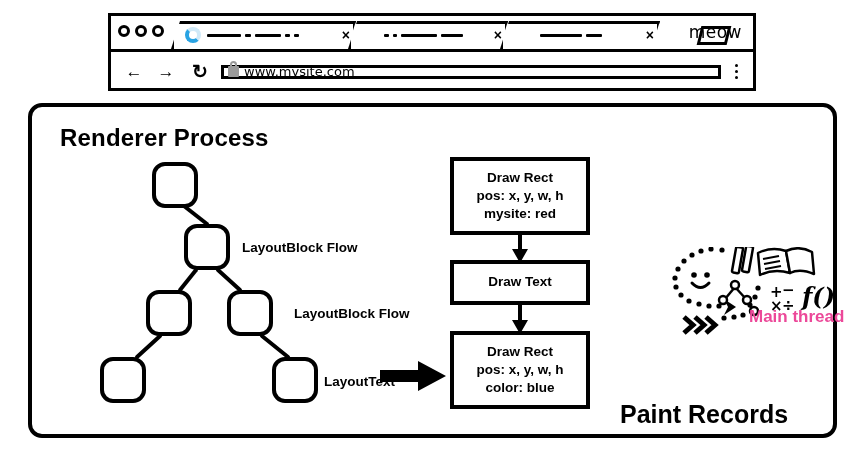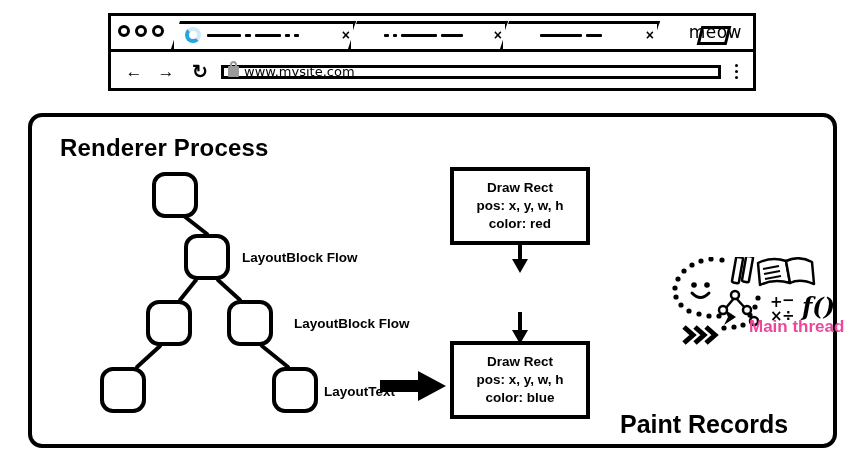--- a/index.html
+++ b/index.html
@@ -198,21 +198,21 @@
     width: 3px; height: 3px;
     background: #000;
     border-radius: 50%;
     display: block;
   }
 
   
   #renderer-panel {
     position: absolute;
     left: 28px;
-    top: 113px;
+    top: 103px;
     width: 809px;
     height: 335px;
     border: 4px solid #000;
     border-radius: 14px;
     box-sizing: border-box;
     background: #fff;
   }
   #renderer-title {
     position: absolute;
     left: 28px;
@@ -437,23 +437,26 @@
     <svg class="paint-arrow" style="top:74px; height:33px;" viewBox="0 0 16 33">
       <path d="M6 0 H10 V18 H16 L8 32 L0 18 H6 Z" fill="#000"></path>
     </svg>
     <svg class="paint-arrow" style="top:145px; height:33px;" viewBox="0 0 16 33">
       <path d="M6 0 H10 V18 H16 L8 32 L0 18 H6 Z" fill="#000"></path>
     </svg>
 
     <div class="paint-box" style="top:0px; height:78px;">
       <div class="paint-line">Draw Rect</div>
       <div class="paint-line">pos: x, y, w, h</div>
-      <div class="paint-line">color: red</div>
-    </div>
-
+      <div class="paint-line">mysite: red</div>
+    </div>
+
+    <div class="paint-box" style="top:103px; height:45px;">
+      <div class="paint-line">Draw Text</div>
+    </div>
 
     <div class="paint-box" style="top:174px; height:78px;">
       <div class="paint-line">Draw Rect</div>
       <div class="paint-line">pos: x, y, w, h</div>
       <div class="paint-line">color: blue</div>
     </div>
   </div>
 
   <div id="paint-records-title">Paint Records</div>
 

